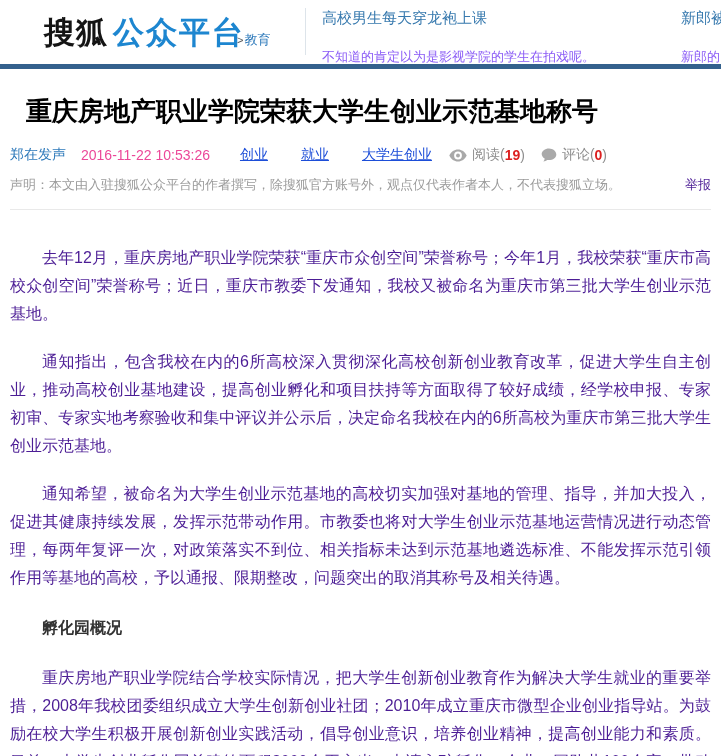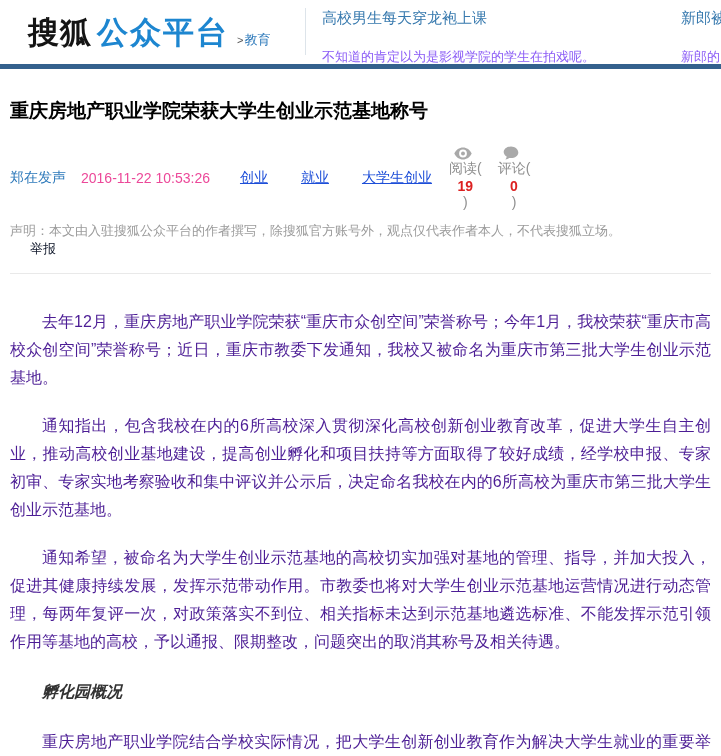--- a/index.html
+++ b/index.html
@@ -6,58 +6,58 @@
   html, body {
     margin: 0; padding: 0;
     width: 721px; height: 756px;
     overflow: hidden;
     background: #ffffff;
     font-family: "Liberation Sans", "DejaVu Sans", sans-serif;
   }
   
   .header { position: relative; height: 64px; background: #fff; }
   .logo { position: absolute; left: 28px; top: 12px; display: flex; align-items: flex-end; cursor: pointer; }
-  .logo-black { font-size: 31px; font-weight: bold; color: #141414; letter-spacing: 1px; }
+  .logo-black { font-size: 31px; font-weight: bold; color: #141414; letter-spacing: 1px; margin-left: 16px; }
   .logo-blue  { font-size: 31px; font-weight: bold; color: #1d86d0; margin-left: 5px; letter-spacing: 2px; }
   .breadcrumb { position: absolute; left: 237px; top: 31px; display: flex; align-items: center; }
   .crumb-arrow { font-size: 11px; color: #555; margin-right: 1px; }
   .crumb-cat { font-size: 13px; color: #2d79ba; text-decoration: none; }
   .header-divider { position: absolute; left: 305px; top: 8px; width: 1px; height: 47px; background: #dde4ea; }
   .head-news { position: absolute; top: 9px; white-space: nowrap; }
   .head-news.first  { left: 322px; }
   .head-news.second { left: 681px; }
   .news-title { display: block; font-size: 15px; color: #3779ae; text-decoration: none; font-family: Liberation Mono, monospace; }
   .news-sub   { display: block; font-size: 13px; color: #8b5cf6; margin-top: 20px; }
   .accent-bar { height: 5px; background: #34618d; }
   
   .main { padding: 0 10px; }
-  .article-title { font-size: 19px; line-height: 32px; font-weight: bold; color: #000; margin: 26px 0 0; }
+  .article-title { font-size: 26px; line-height: 32px; font-weight: bold; color: #000; margin: 26px 16px 0; }
   .meta { margin-top: 19px; display: flex; align-items: center; font-size: 14px; }
   .author { color: #2d79ba; text-decoration: none; margin-right: 15px; }
   .date   { color: #ec4899; margin-right: 14px; }
   .tag    { color: #1d4ed8; text-decoration: underline; margin-right: 17px; margin-left: 16px; }
-  .stat   { display: flex; align-items: center; color: #8f8f8f; margin-right: 16px; flex-direction: column; }
+  .stat   { display: flex; align-items: center; color: #8f8f8f; margin-right: 16px; }
   .stat svg { margin-right: 5px; }
   .count  { color: #dc2020; font-weight: bold; }
   .disclaimer {
     margin-top: 12px; padding-bottom: 15px;
     border-bottom: 1px solid #e9e9e9;
     display: flex; justify-content: space-between; align-items: flex-start;
-    font-size: 13px; color: #9b9b9b; flex-direction: column;
+    font-size: 13px; color: #9b9b9b;
   }
-  .report { color: #0f172a; text-decoration: none; flex: none; margin-left: 20px; }
+  .report { color: #4c1d95; text-decoration: none; flex: none; margin-left: 20px; }
   .article-body { margin-top: 34px; }
   .article-body p {
     font-size: 16px; line-height: 28px; color: #4c1d95;
     text-indent: 2em; text-align: justify;
     margin: 0 0 20px;
   }
   .section-heading {
     font-size: 16px; line-height: 28px; color: #333;
-    font-weight: bold; text-indent: 2em; margin: 22px 0; font-style: italic;
+    font-weight: bold; text-indent: 2em; margin: 22px 0;
   }
 </style>
 </head>
 <body>
 
 <div class="header">
   <div class="logo">
     <span class="logo-black">搜狐</span>
     <span class="logo-blue">公众平台</span>
   </div>

